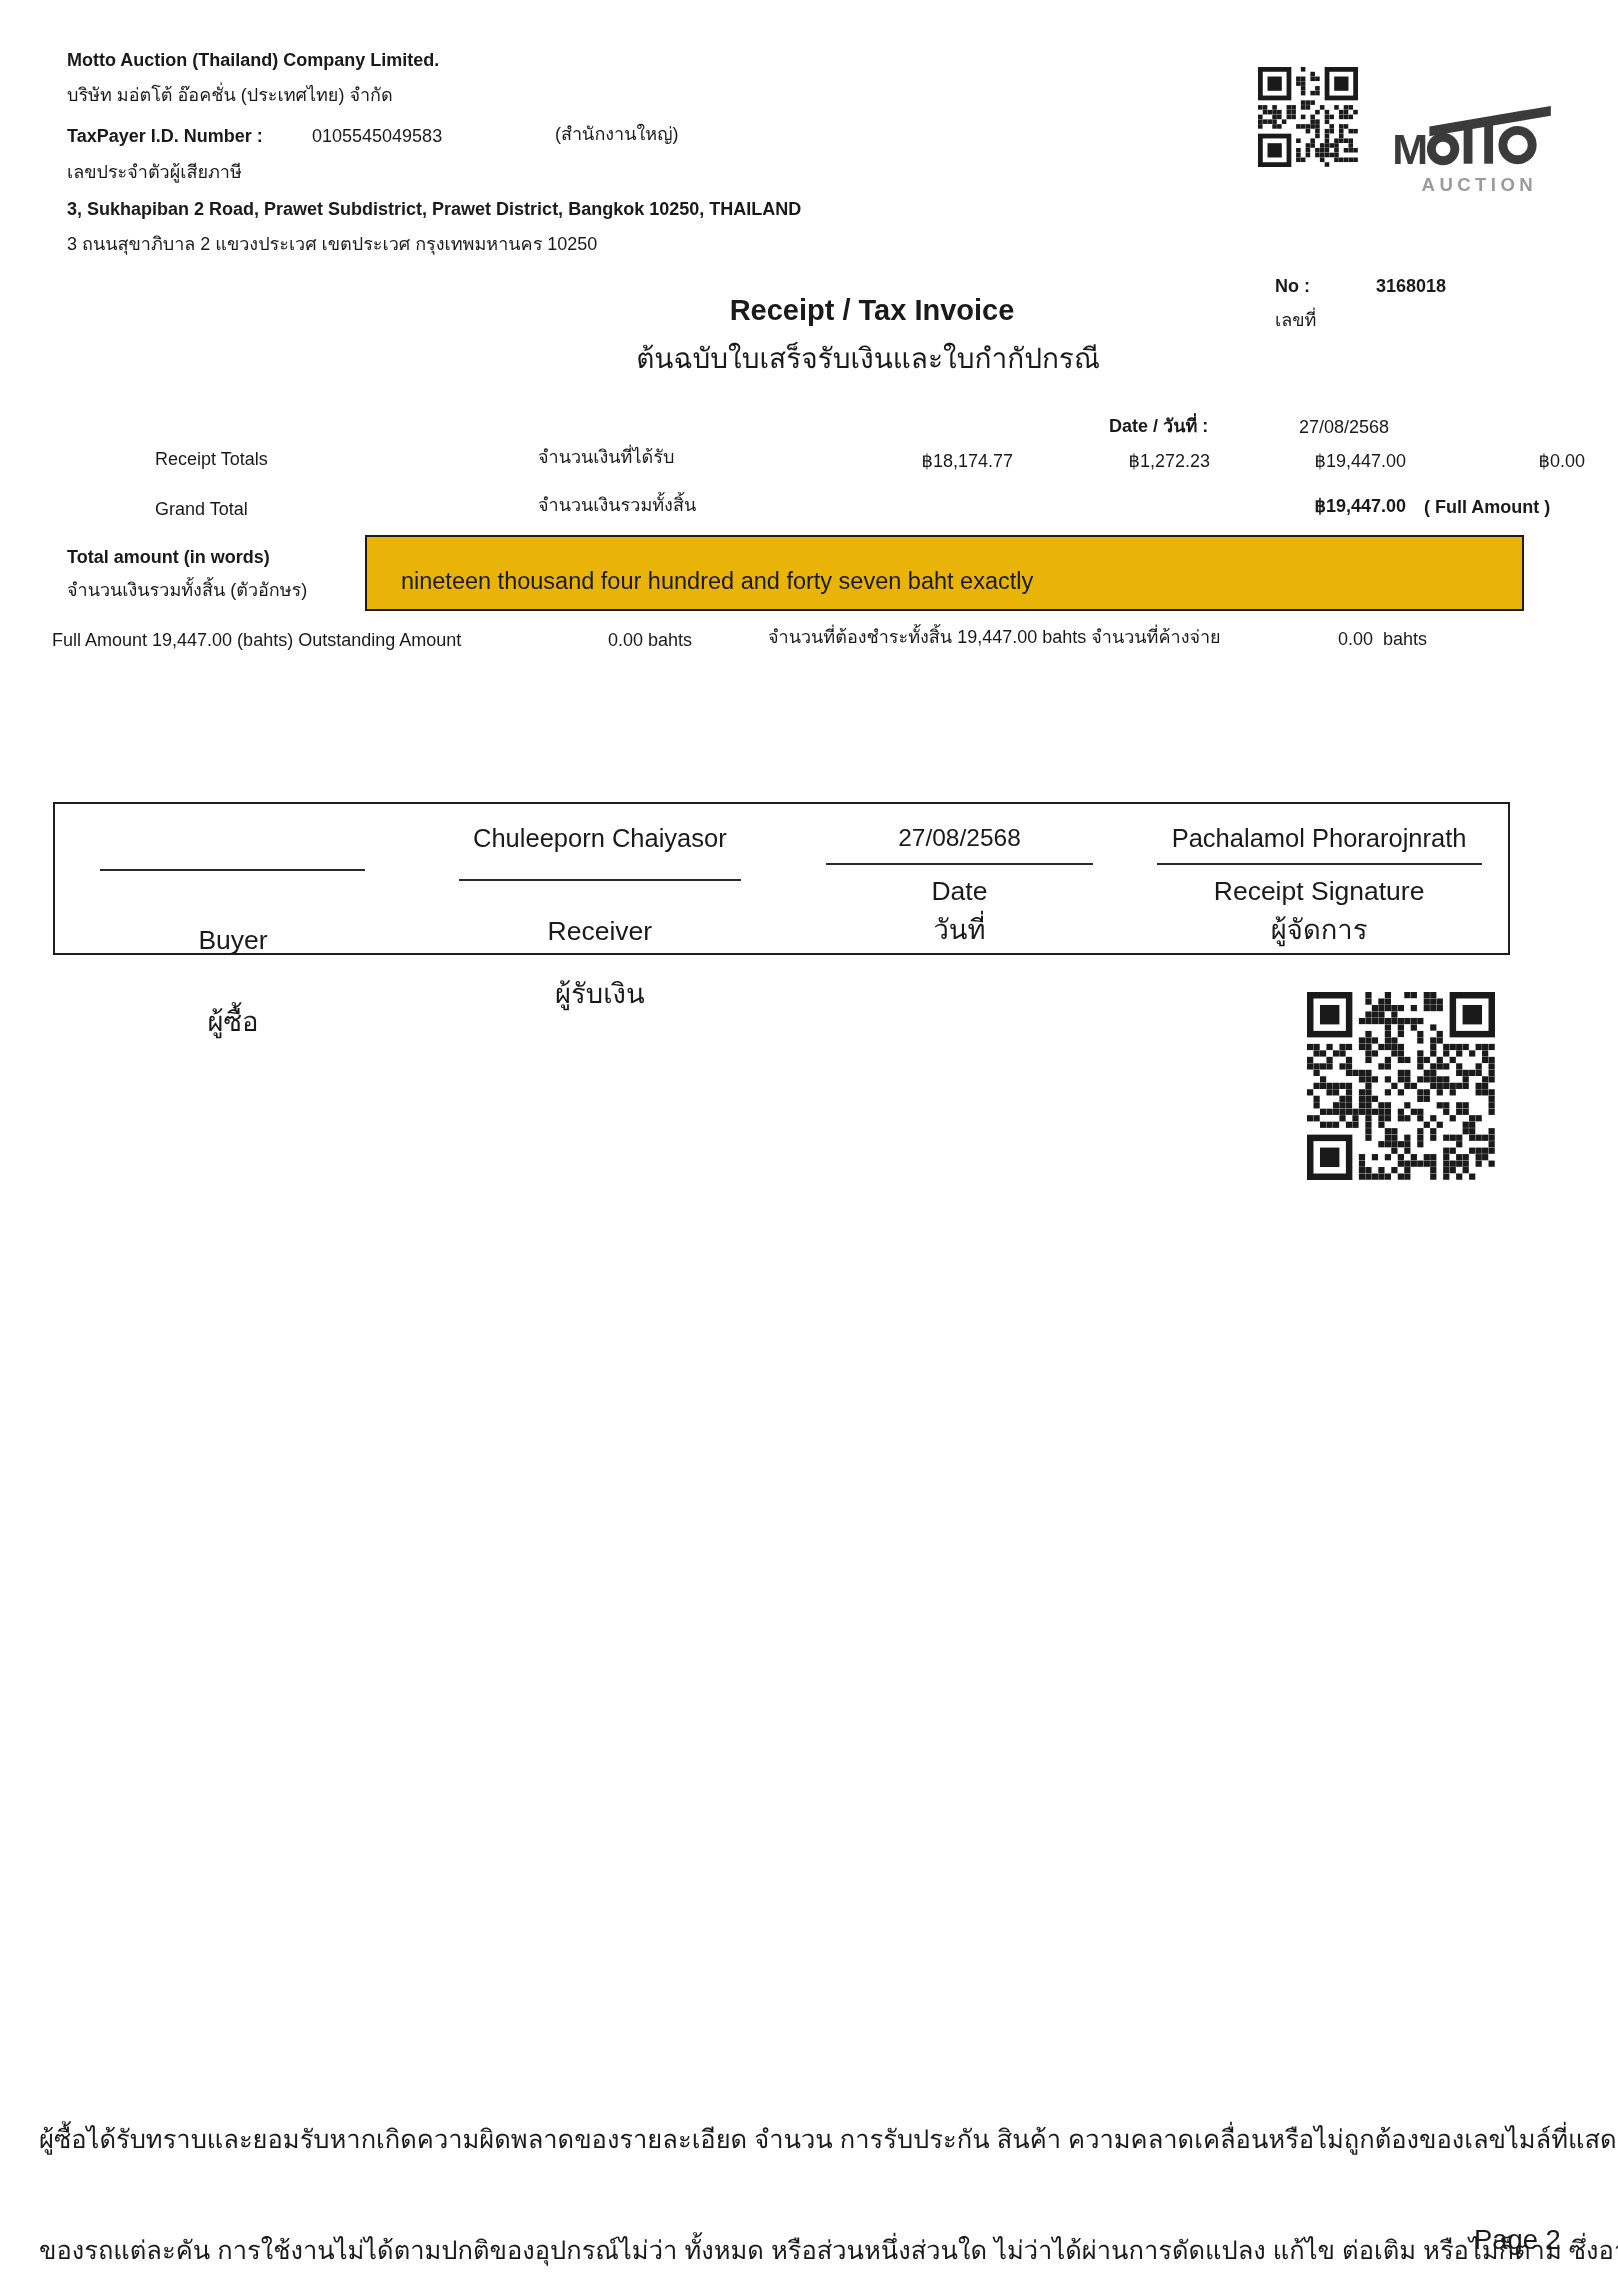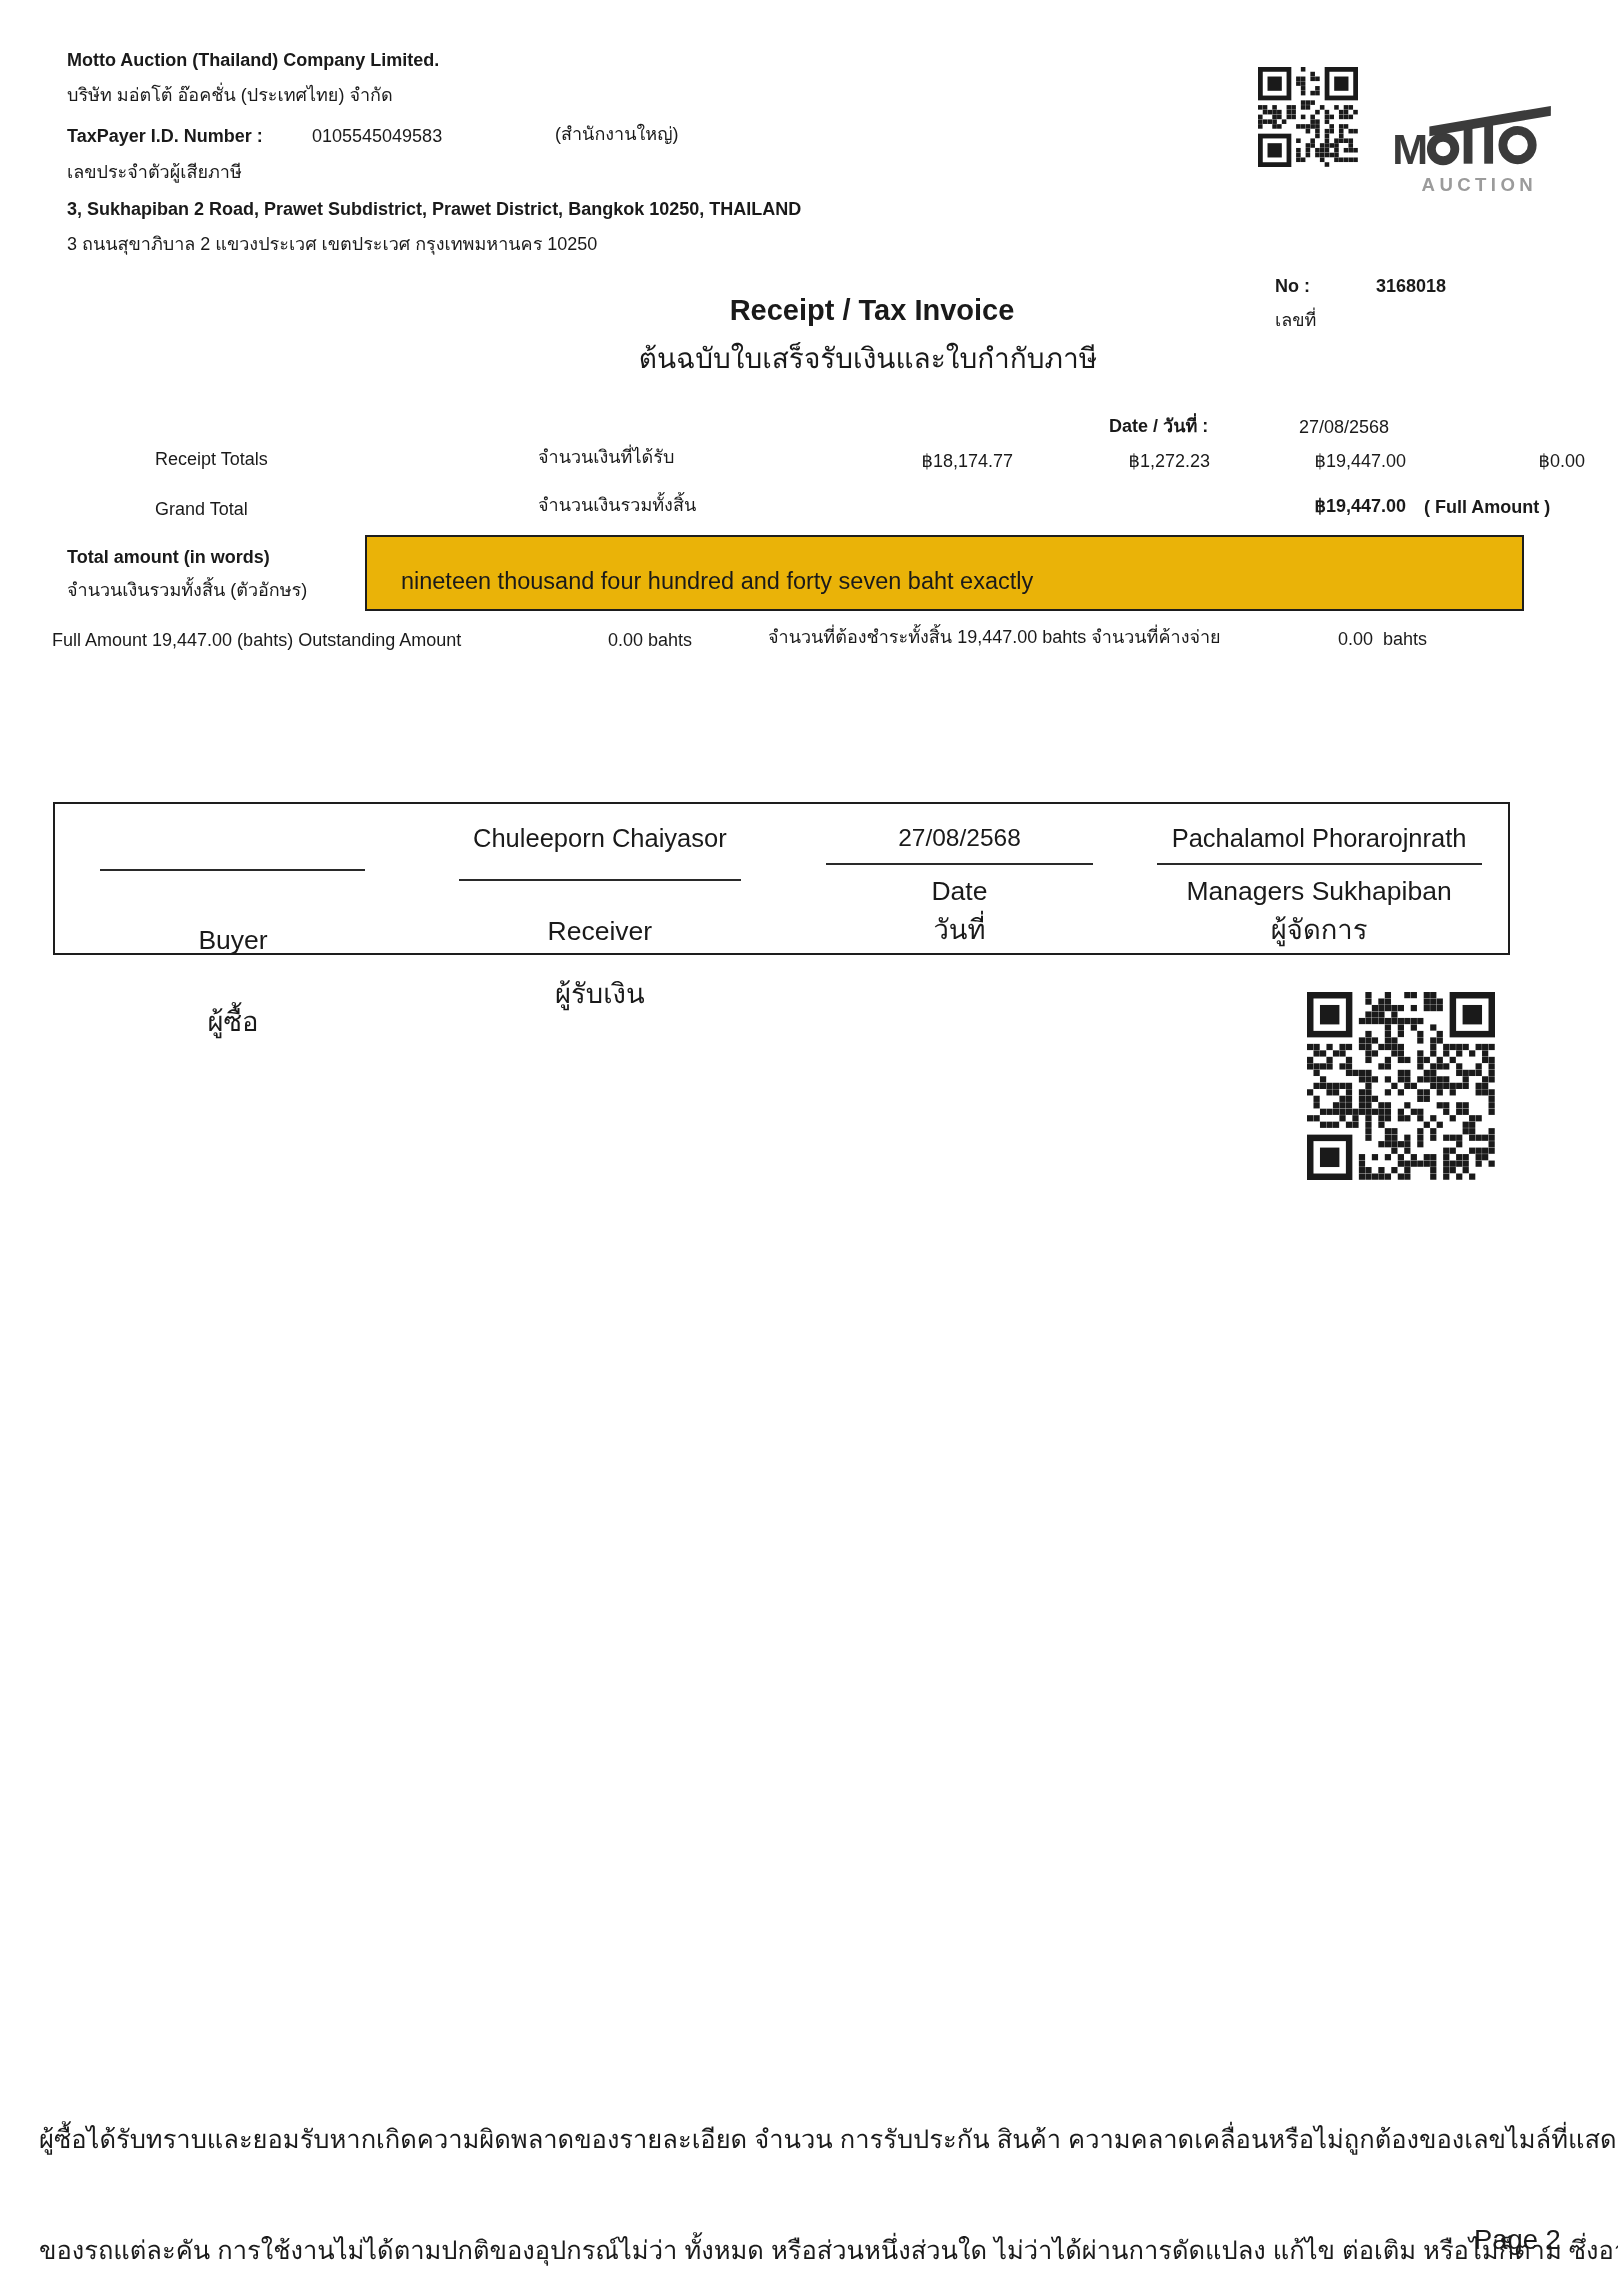--- a/index.html
+++ b/index.html
@@ -247,21 +247,21 @@
       <circle cx="128" cy="45" r="15" fill="none" stroke="#3b3b3b" stroke-width="9"></circle>
       <polygon points="38,26 162,5 162,15 38,36" fill="#3b3b3b"></polygon>
       <text x="30" y="92" font-family="Liberation Sans, sans-serif" font-size="19" font-weight="bold" letter-spacing="4.5" fill="#9b9b9b">AUCTION</text>
     </svg>
   </div>
 
   <div class="abs t26 b doc-no-label">No :</div>
   <div class="abs t26 b doc-no-value">3168018</div>
   <div class="abs t26 doc-no-th">เลขที่</div>
   <div class="abs t30 b doc-title">Receipt / Tax Invoice</div>
-  <div class="abs doc-title-th">ต้นฉบับใบเสร็จรับเงินและใบกำกับภาษี</div>
+  <div class="abs doc-title-th">ต้นฉบับใบเสร็จรับเงินและใบกำกัปกรณี</div>
 
   <div class="abs t26 b date-label">Date / วันที่ :</div>
   <div class="abs t26 date-value">27/08/2568</div>
 
   <div class="abs t26 r1-label">Receipt Totals</div>
   <div class="abs t26 r1-labelth">จำนวนเงินที่ได้รับ</div>
   <div class="abs t26 right r1-a1">฿18,174.77</div>
   <div class="abs t26 right r1-a2">฿1,272.23</div>
   <div class="abs t26 right r1-a3">฿19,447.00</div>
   <div class="abs t26 right r1-a4">฿0.00</div>
@@ -297,21 +297,21 @@
     </div>
     <div class="sig-col c3">
       <div class="sig-name small">27/08/2568</div>
       <div class="sig-line"></div>
       <div class="sig-label">Date</div>
       <div class="sig-labelth">วันที่</div>
     </div>
     <div class="sig-col c4">
       <div class="sig-name">Pachalamol Phorarojnrath</div>
       <div class="sig-line"></div>
-      <div class="sig-label">Managers Sukhapiban</div>
+      <div class="sig-label">Receipt Signature</div>
       <div class="sig-labelth">ผู้จัดการ</div>
     </div>
   </div>
 
   <div class="abs qr-large"><svg width="188" height="188" viewBox="0 0 192 192" fill="#1a1a1a">
         <rect x="59.59" y="0.00" width="6.36" height="6.36"></rect>
         <rect x="79.45" y="0.00" width="6.36" height="6.36"></rect>
         <rect x="99.31" y="0.00" width="6.36" height="6.36"></rect>
         <rect x="105.93" y="0.00" width="6.36" height="6.36"></rect>
         <rect x="119.17" y="0.00" width="6.36" height="6.36"></rect>

